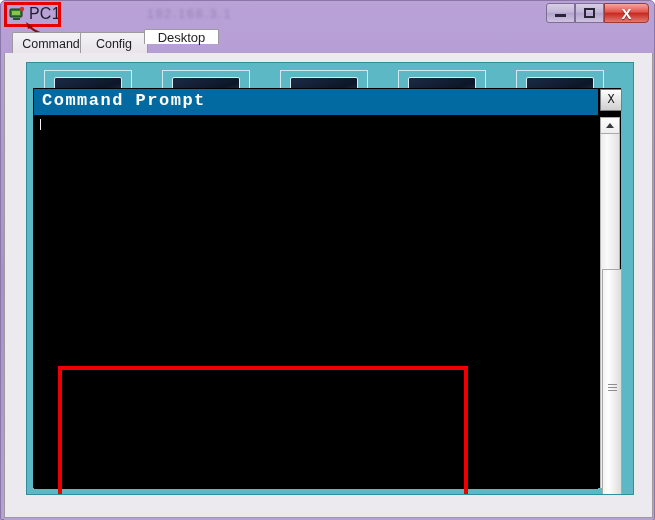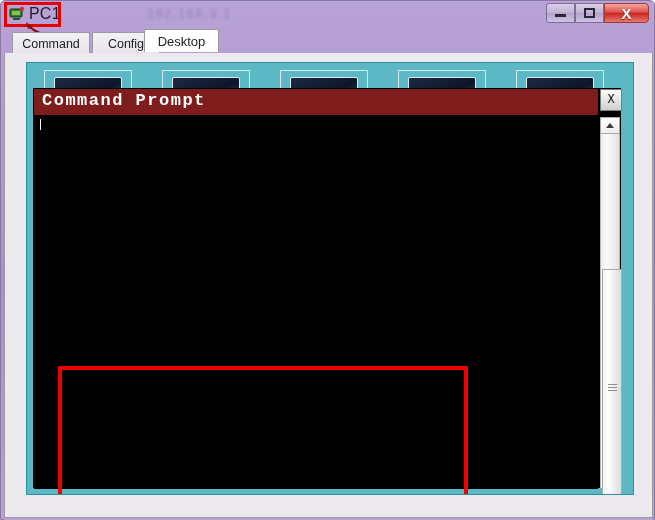--- a/index.html
+++ b/index.html
@@ -103,21 +103,21 @@
     border: 1px solid #9b9b9b;
     border-bottom: none;
     background: linear-gradient(180deg,#f4f2f5 0%, #e7e3ea 100%);
     font-size: 12.5px;
     color: #222;
     display: flex; align-items: center; justify-content: center;
     padding: 0 9px;
     border-radius: 2px 2px 0 0;
   }
   .tab.active {
-    top: 0px; height: 23px;
+    top: 0px; height: 15px;
     background: #ffffff;
     border-color: #9b9b9b;
     font-size: 13px;
     z-index: 5;
   }
 
   
   #content-panel {
     position: absolute;
     left: 3px; top: 52px;
@@ -161,21 +161,21 @@
     left: 6px; top: 25px;
     width: 588px; height: 400px;
     background: #000000;
     border: 1px solid #000000;
     box-sizing: border-box;
   }
   #cmd-titlebar {
     position: absolute;
     left: 0; top: 0;
     width: 564px; height: 26px;
-    background: #7f1d1d;
+    background: #0369a1;
   }
   #cmd-title {
     position: absolute;
     left: 8px; top: 2px;
     color: #ffffff;
     font-size: 17px;
     font-family: "Liberation Mono", monospace;
     font-weight: bold;
     letter-spacing: 1.5px;
   }
@@ -317,21 +317,21 @@
     <div class="winbtn" id="btn-max">
       <span class="glyph-max"></span>
     </div>
     <div class="winbtn" id="btn-close">
       <span class="glyph-close">X</span>
     </div>
   </div>
 
   <div id="tabstrip">
     <div class="tab" style="left:8px;width:78px;">Command</div>
-    <div class="tab" style="left:88px;width:68px;">Config</div>
+    <div class="tab" style="left:76px;width:68px;">Config</div>
     <div class="tab active" style="left:140px;width:75px;">Desktop</div>
   </div>
 
   <div id="content-panel">
 
     <div id="pt-desktop">
 
       <div class="desk-icon" style="left:17px;">
           <span class="mon"></span>
         </div>

